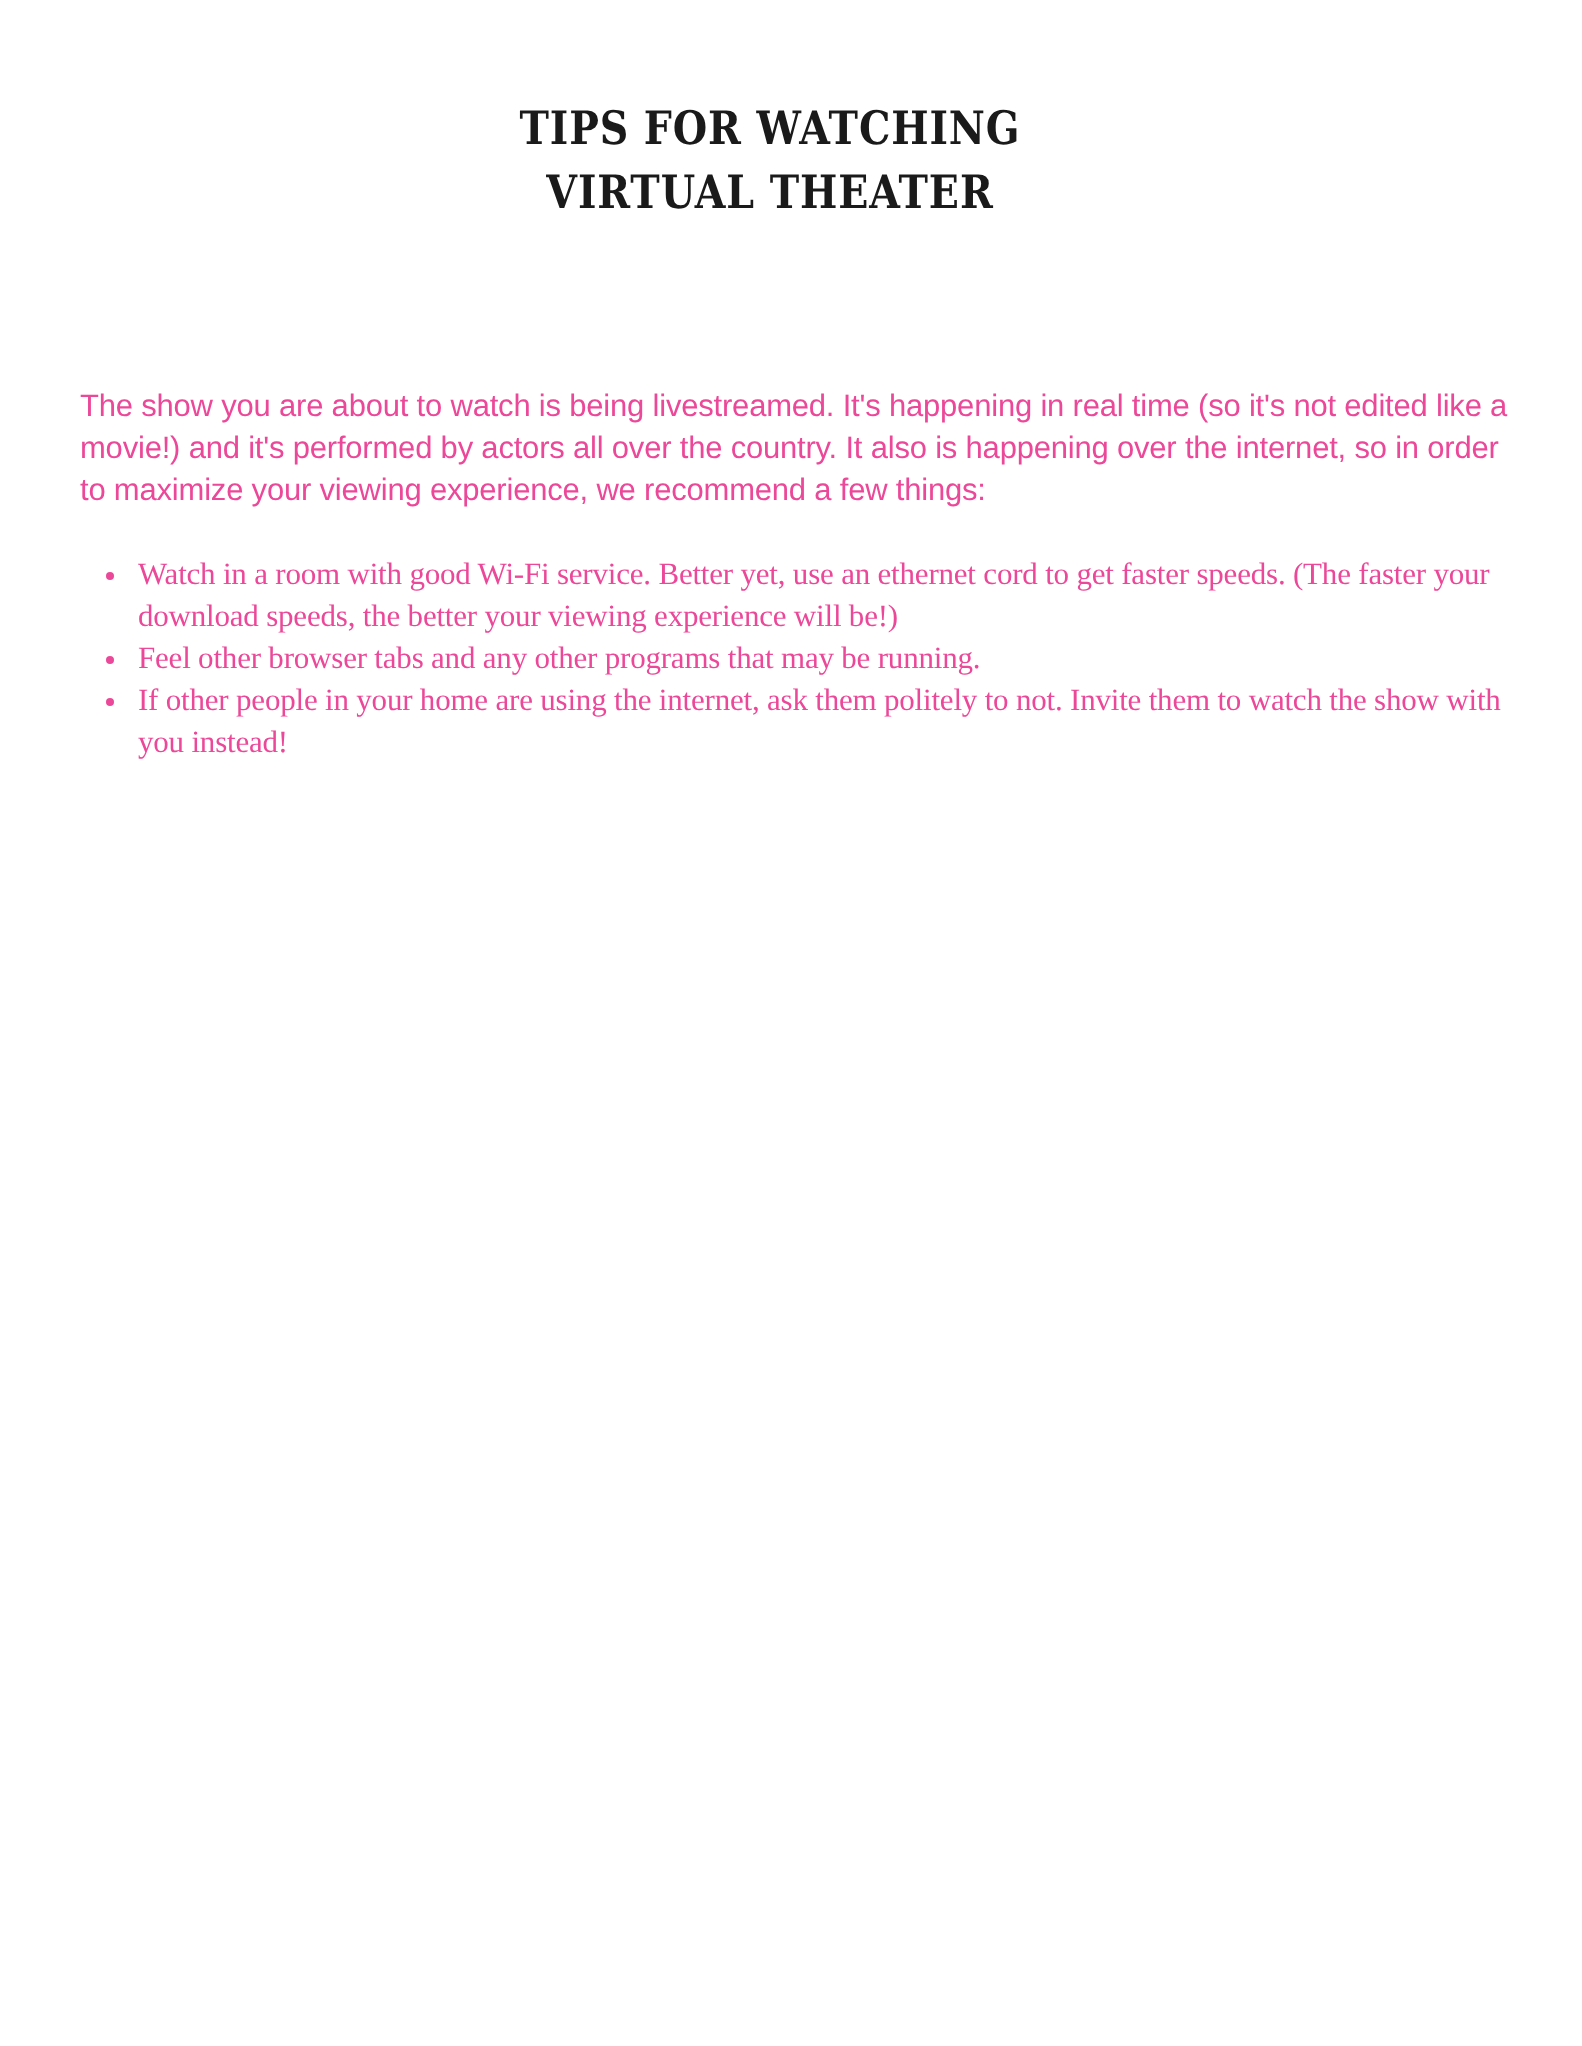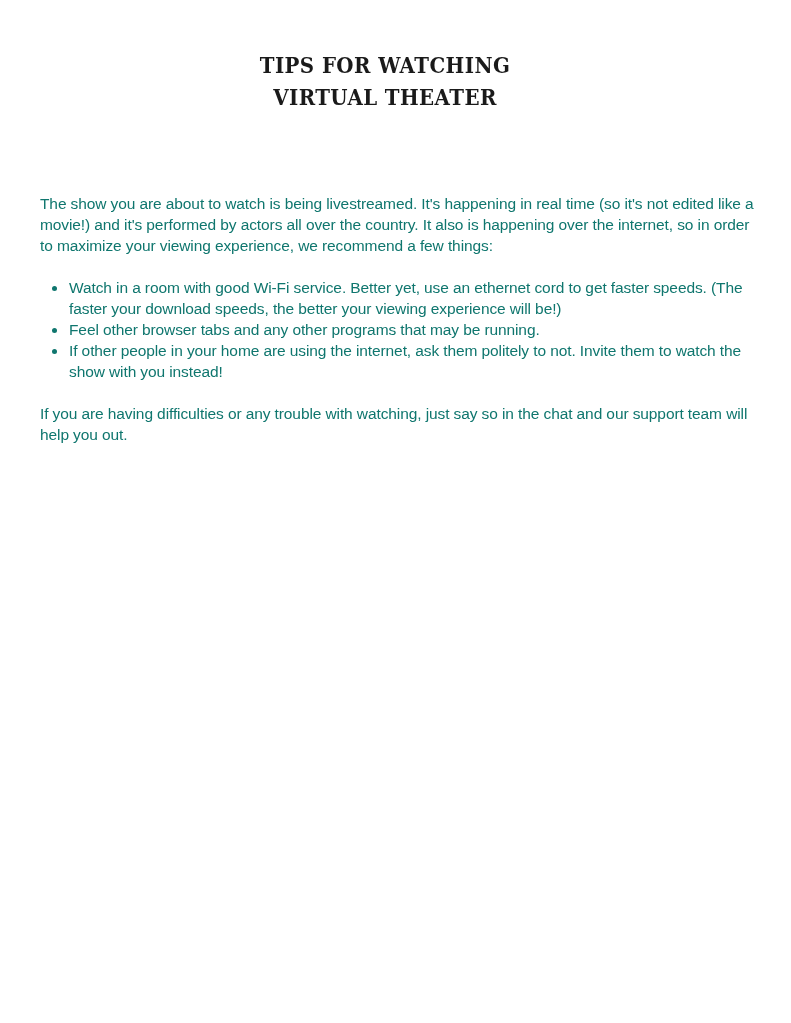--- a/index.html
+++ b/index.html
@@ -29,31 +29,32 @@
     transform-origin: 50% 0;
   }
   .title-line {
     display: block;
   }
   .doc-body {
     width: 722px;
     margin: 80px 0 0 40px;
     font-size: 15.5px;
     line-height: 21px;
-    color: #0f766e;
+    color: #ec4899;
     letter-spacing: -0.1px;
   }
   .para {
     margin: 0 0 21px 0;
     white-space: pre-wrap;
   }
   .tips {
     margin: 2px 0 21px 0;
     padding: 0 0 0 28px;
     list-style-type: disc;
+    font-family: Liberation Serif, serif;
   }
   .tip {
     margin: 0;
     padding-left: 1px;
   }
 </style>
 </head>
 <body>
 
 <div class="page">
@@ -67,17 +68,16 @@
 
     <p class="para">The show you are about to watch is being livestreamed. It's happening in real time (so it's not edited like a movie!) and it's performed by actors all over the country. It also is happening over the internet, so in order to maximize your viewing experience, we recommend a few things:</p>
 
     <ul class="tips">
       <li class="tip">Watch in a room with good Wi-Fi service. Better yet, use an ethernet cord to get faster speeds. (The faster your download speeds, the better your viewing experience will be!)</li>
       <li class="tip">Feel other browser tabs and any other programs that may be running.</li>
       <li class="tip">If other people in your home are using the internet, ask them politely to not. Invite them to watch the show with you instead!</li>
     </ul>
 
 
-    <p class="para">If you are having difficulties or any trouble with watching, just say so in the chat and our support team will help you out.</p>
 
   </div>
 
 </div>
 
 </body></html>

